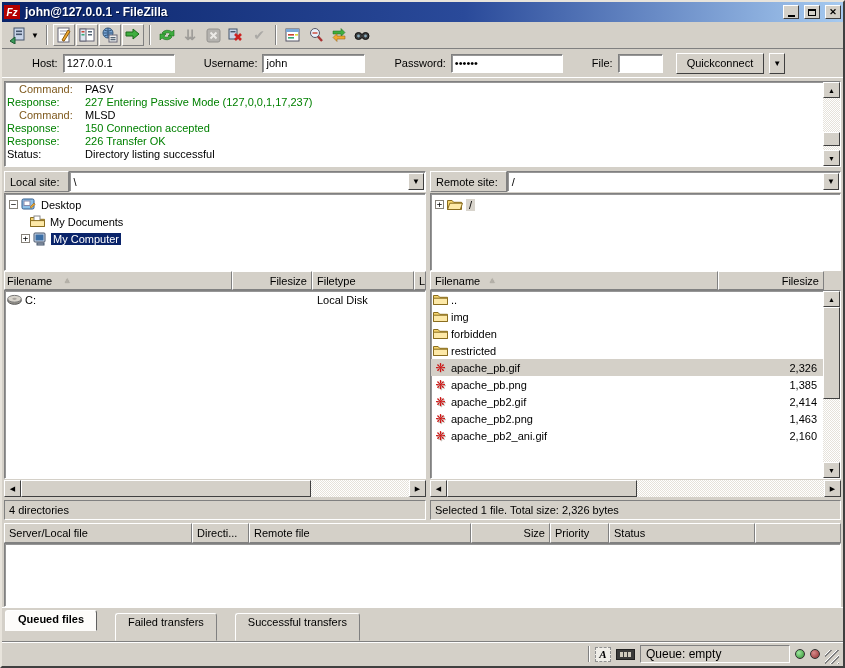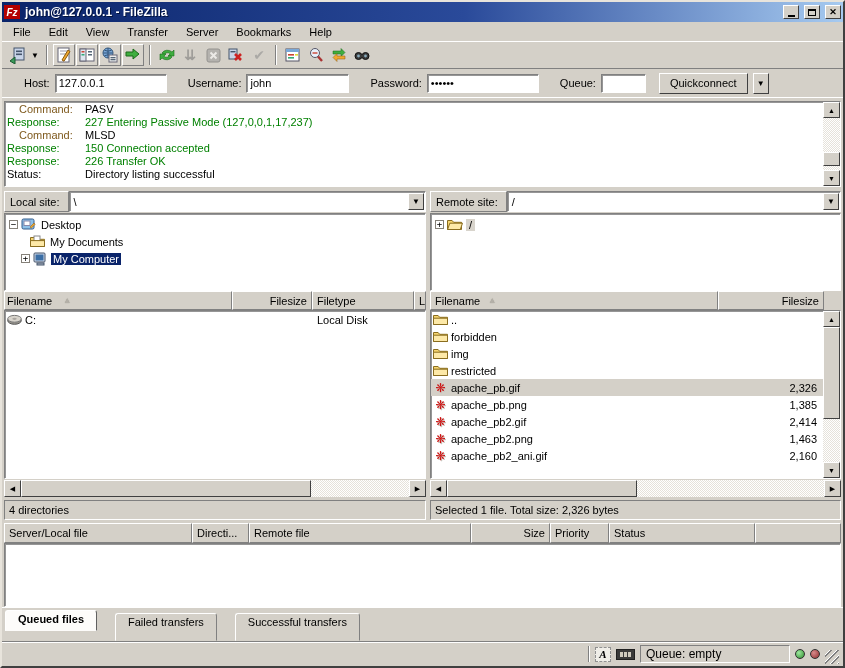--- a/index.html
+++ b/index.html
@@ -38,21 +38,21 @@
   .tb-sep { width:2px; height:20px; margin:0 4px;
     border-left:1px solid #808080; border-right:1px solid #fff; }
   .tb-btn { width:22px; height:22px; display:flex; align-items:center; justify-content:center; }
   .tb-btn.toggled { border:1px solid; border-color:#fff #808080 #808080 #fff; background:#d8d4cc; }
   .tb-drop { width:12px; height:22px; display:flex; align-items:center; justify-content:center; font-size:8px; }
   .dis { filter:grayscale(1); opacity:.55; }
   .tb-glyph { font-size:14px; line-height:1; }
   
   .quickbar { height:29px; flex:0 0 29px; display:flex; align-items:center; gap:5px;
     padding-left:6px; border-bottom:1px solid #fff; }
-  .qc-label { margin-left:16px; }
+  .qc-label { margin-left:24px; }
   .qc-input { height:19px; background:#fff; font-family:"Liberation Sans",sans-serif;
     font-size:11px; padding:1px 3px; border:1px solid; border-color:#808080 #fff #fff #808080;
     box-shadow: inset 1px 1px 0 rgba(64,64,64,.55); }
   .qc-btn { height:21px; padding:0 10px; background:#d4d0c8;
     border:1px solid; border-color:#fff #404040 #404040 #fff; font-size:11px; }
   .qc-dropbtn { height:21px; width:16px; background:#d4d0c8; display:flex; align-items:center;
     justify-content:center; border:1px solid; border-color:#fff #404040 #404040 #fff; font-size:8px; }
   
   .logpane { flex:0 0 86px; margin:3px 2px 1px 2px; position:relative; background:#fff; overflow:hidden; }
   .log-inner { position:absolute; inset:0; right:17px; padding:1px 2px; }
@@ -162,29 +162,20 @@
         <div class="glyph-min"></div>
       </div>
     <div class="winbtn">
         <div class="glyph-max"></div>
       </div>
     <div class="winbtn">
         <span>✕</span>
       </div>
   </div>
 
-  <div class="menubar">
-    <span class="menu-item">File</span>
-    <span class="menu-item">Edit</span>
-    <span class="menu-item">View</span>
-    <span class="menu-item">Transfer</span>
-    <span class="menu-item">Server</span>
-    <span class="menu-item">Bookmarks</span>
-    <span class="menu-item">Help</span>
-  </div>
 
   <div class="toolbar">
     <div class="tb-btn">
       <svg width="17" height="17" viewBox="0 0 17 17">
           <rect x="5" y="1" width="10" height="12" fill="#c8d4e8" stroke="#44546a"></rect>
           <rect x="7" y="3.5" width="6" height="1.6" fill="#44546a"></rect>
           <rect x="7" y="6.5" width="6" height="1.6" fill="#44546a"></rect>
           <path d="M1 14 L6 10 L6 17 Z" fill="#3a9a5a" stroke="#1a5a30"></path>
         </svg>
     </div>
@@ -284,21 +275,21 @@
     </div>
   </div>
 
   <div class="quickbar">
     <span class="qc-label">Host:</span>
     <input class="qc-input" style="width: 112px;" value="127.0.0.1">
     <span class="qc-label">Username:</span>
     <input class="qc-input" style="width: 103px;" value="john">
     <span class="qc-label">Password:</span>
     <input class="qc-input" style="width: 112px;" value="••••••">
-    <span class="qc-label">Queue:</span>
+    <span class="qc-label">File:</span>
     <input class="qc-input" style="width: 45px;" value="">
     <button class="qc-btn" style="margin-left:8px">Quickconnect</button>
     <div class="qc-dropbtn">
         <span>▼</span>
       </div>
   </div>
 
   <div class="logpane sunken-deep">
     <div class="log-inner">
       <div class="log-line t-command"><span class="log-label">Command:</span><span class="log-text">PASV</span></div>
@@ -447,31 +438,31 @@
                 <span>..</span>
               </div>
             <div class="size-cell"></div>
           </div>
           <div class="file-row">
             <div class="name-cell">
                 <svg width="15" height="12" viewBox="0 0 15 12">
                   <path fill="#f7d670" stroke="#8a6d1f" d="M.5 1.5h4.6l1.6 1.8h7.8v7.2H.5z"></path>
                   <path fill="#fde9a8" stroke="#8a6d1f" d="M.5 4.2h14v6.3H.5z"></path>
                 </svg>
-                <span>forbidden</span>
+                <span>img</span>
               </div>
             <div class="size-cell"></div>
           </div>
           <div class="file-row">
             <div class="name-cell">
                 <svg width="15" height="12" viewBox="0 0 15 12">
                   <path fill="#f7d670" stroke="#8a6d1f" d="M.5 1.5h4.6l1.6 1.8h7.8v7.2H.5z"></path>
                   <path fill="#fde9a8" stroke="#8a6d1f" d="M.5 4.2h14v6.3H.5z"></path>
                 </svg>
-                <span>img</span>
+                <span>forbidden</span>
               </div>
             <div class="size-cell"></div>
           </div>
           <div class="file-row">
             <div class="name-cell">
                 <svg width="15" height="12" viewBox="0 0 15 12">
                   <path fill="#f7d670" stroke="#8a6d1f" d="M.5 1.5h4.6l1.6 1.8h7.8v7.2H.5z"></path>
                   <path fill="#fde9a8" stroke="#8a6d1f" d="M.5 4.2h14v6.3H.5z"></path>
                 </svg>
                 <span>restricted</span>

